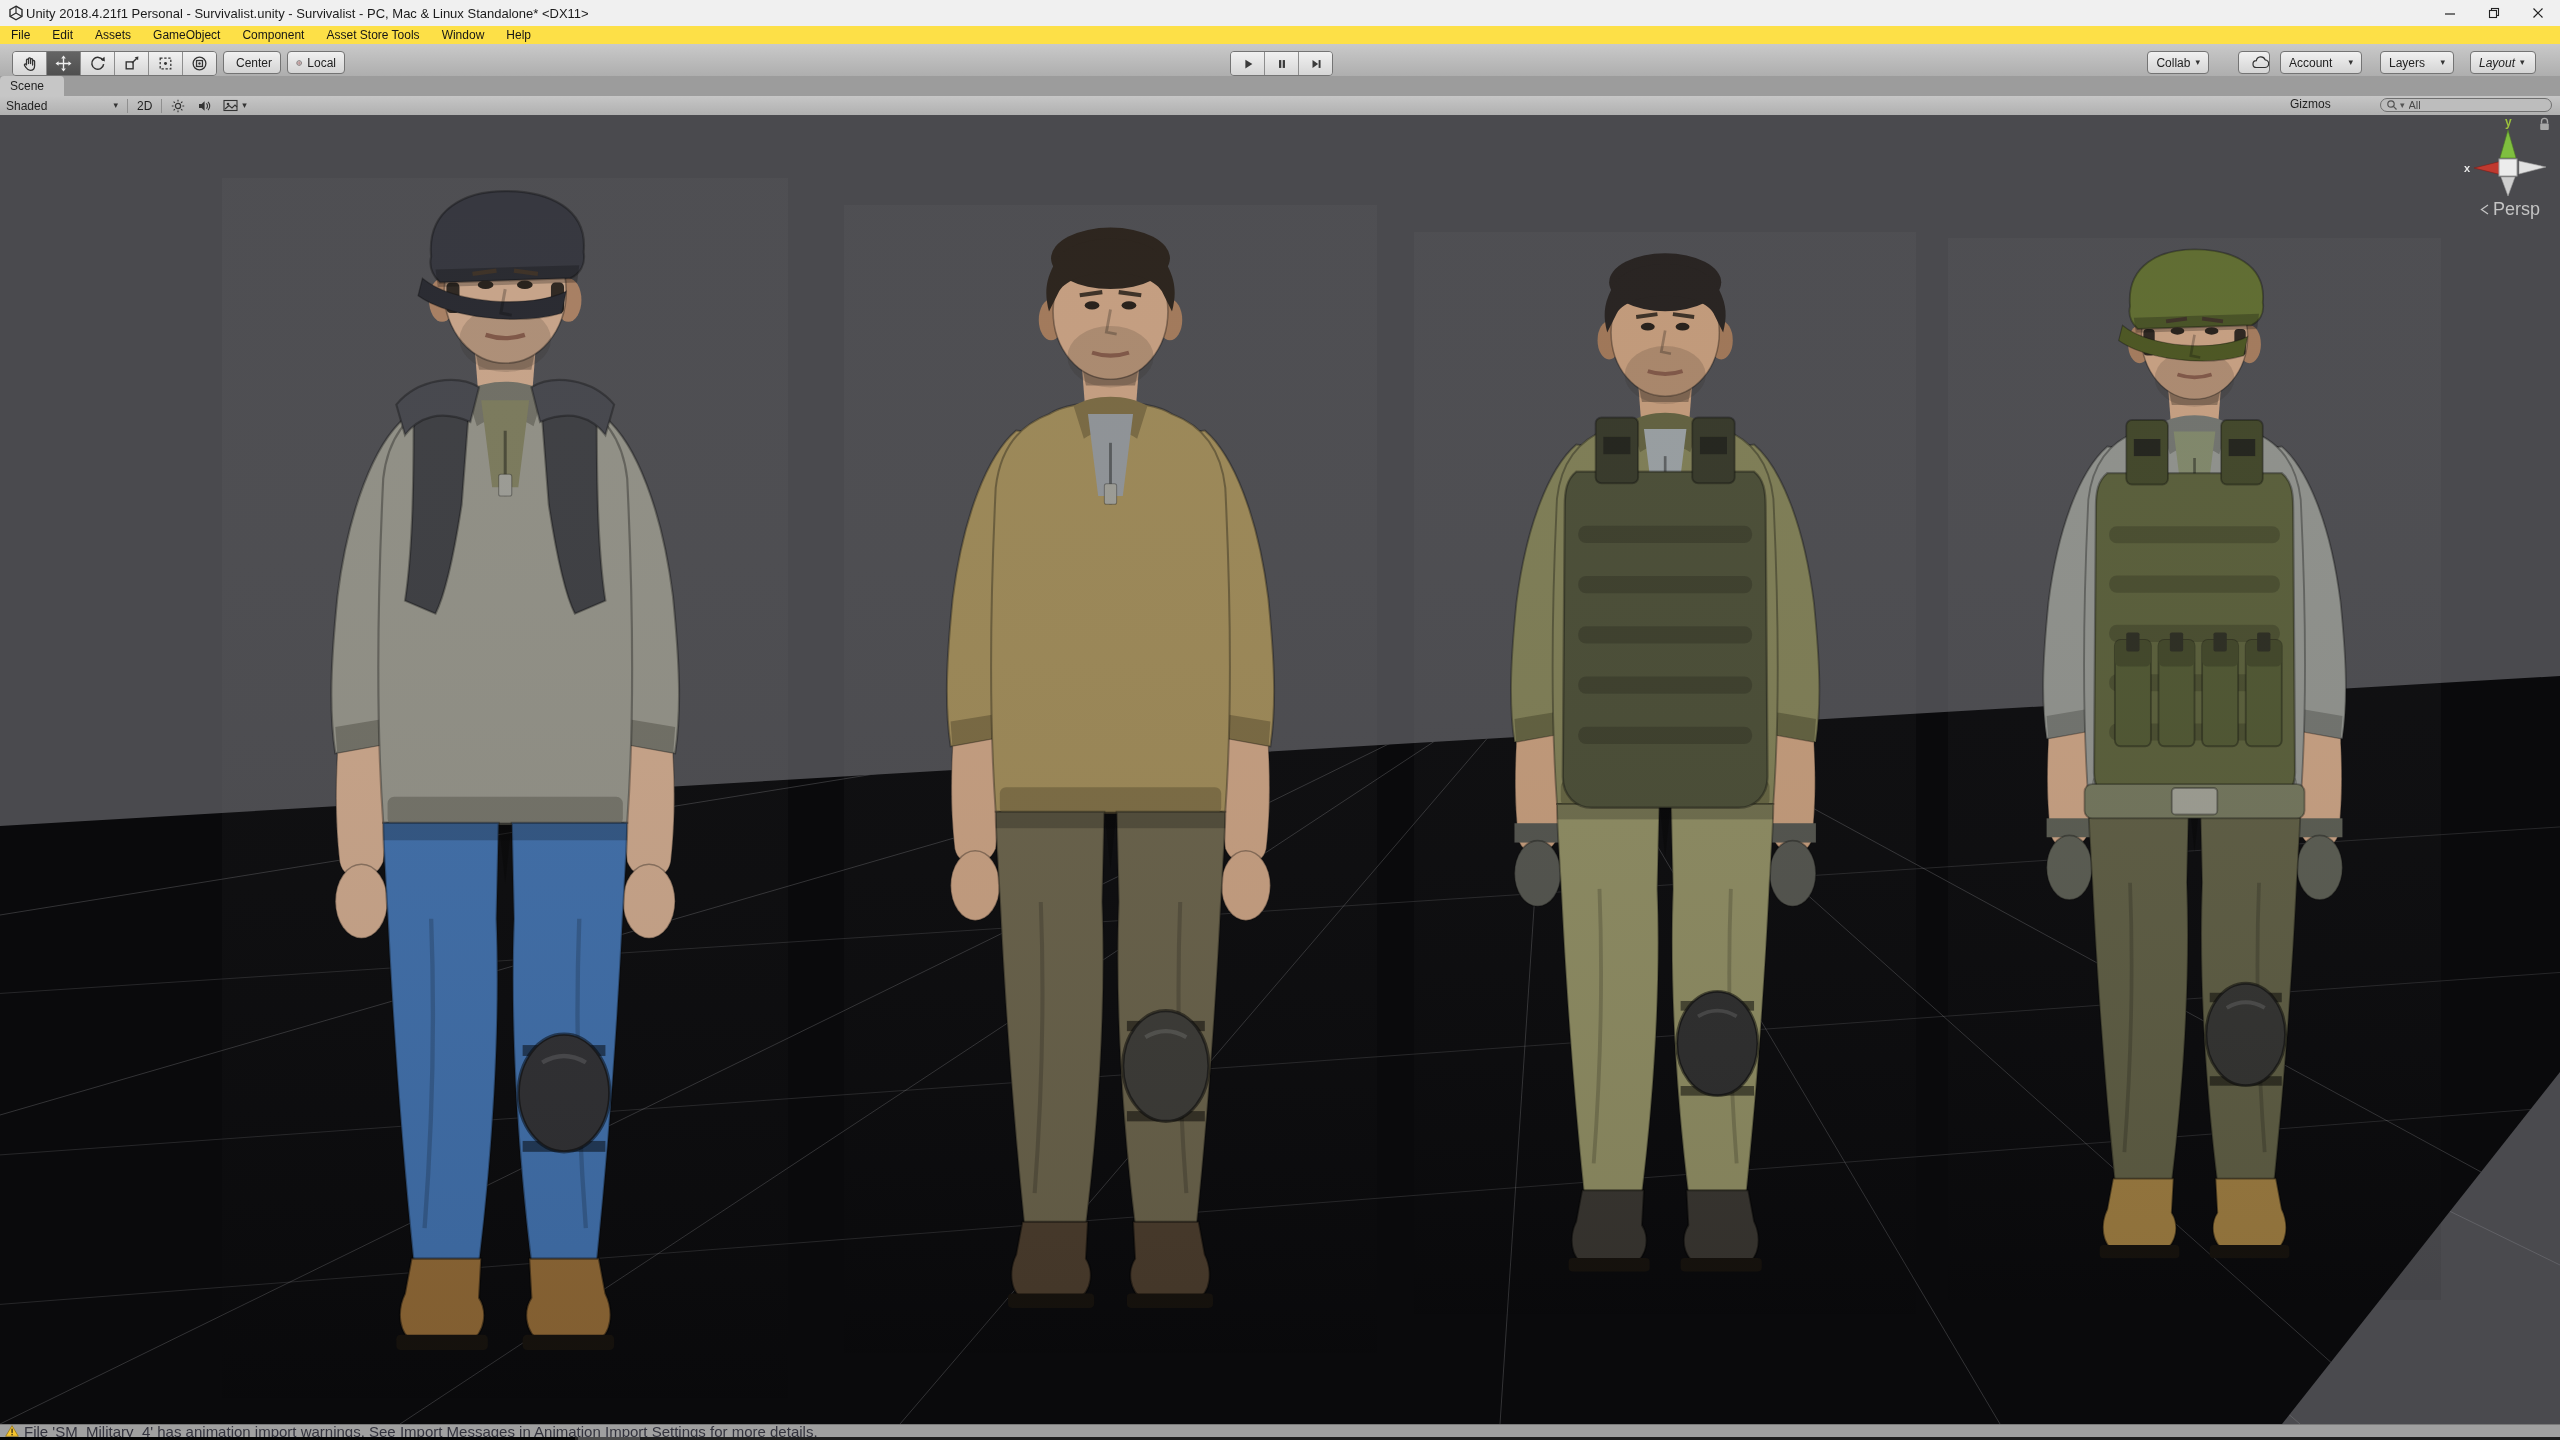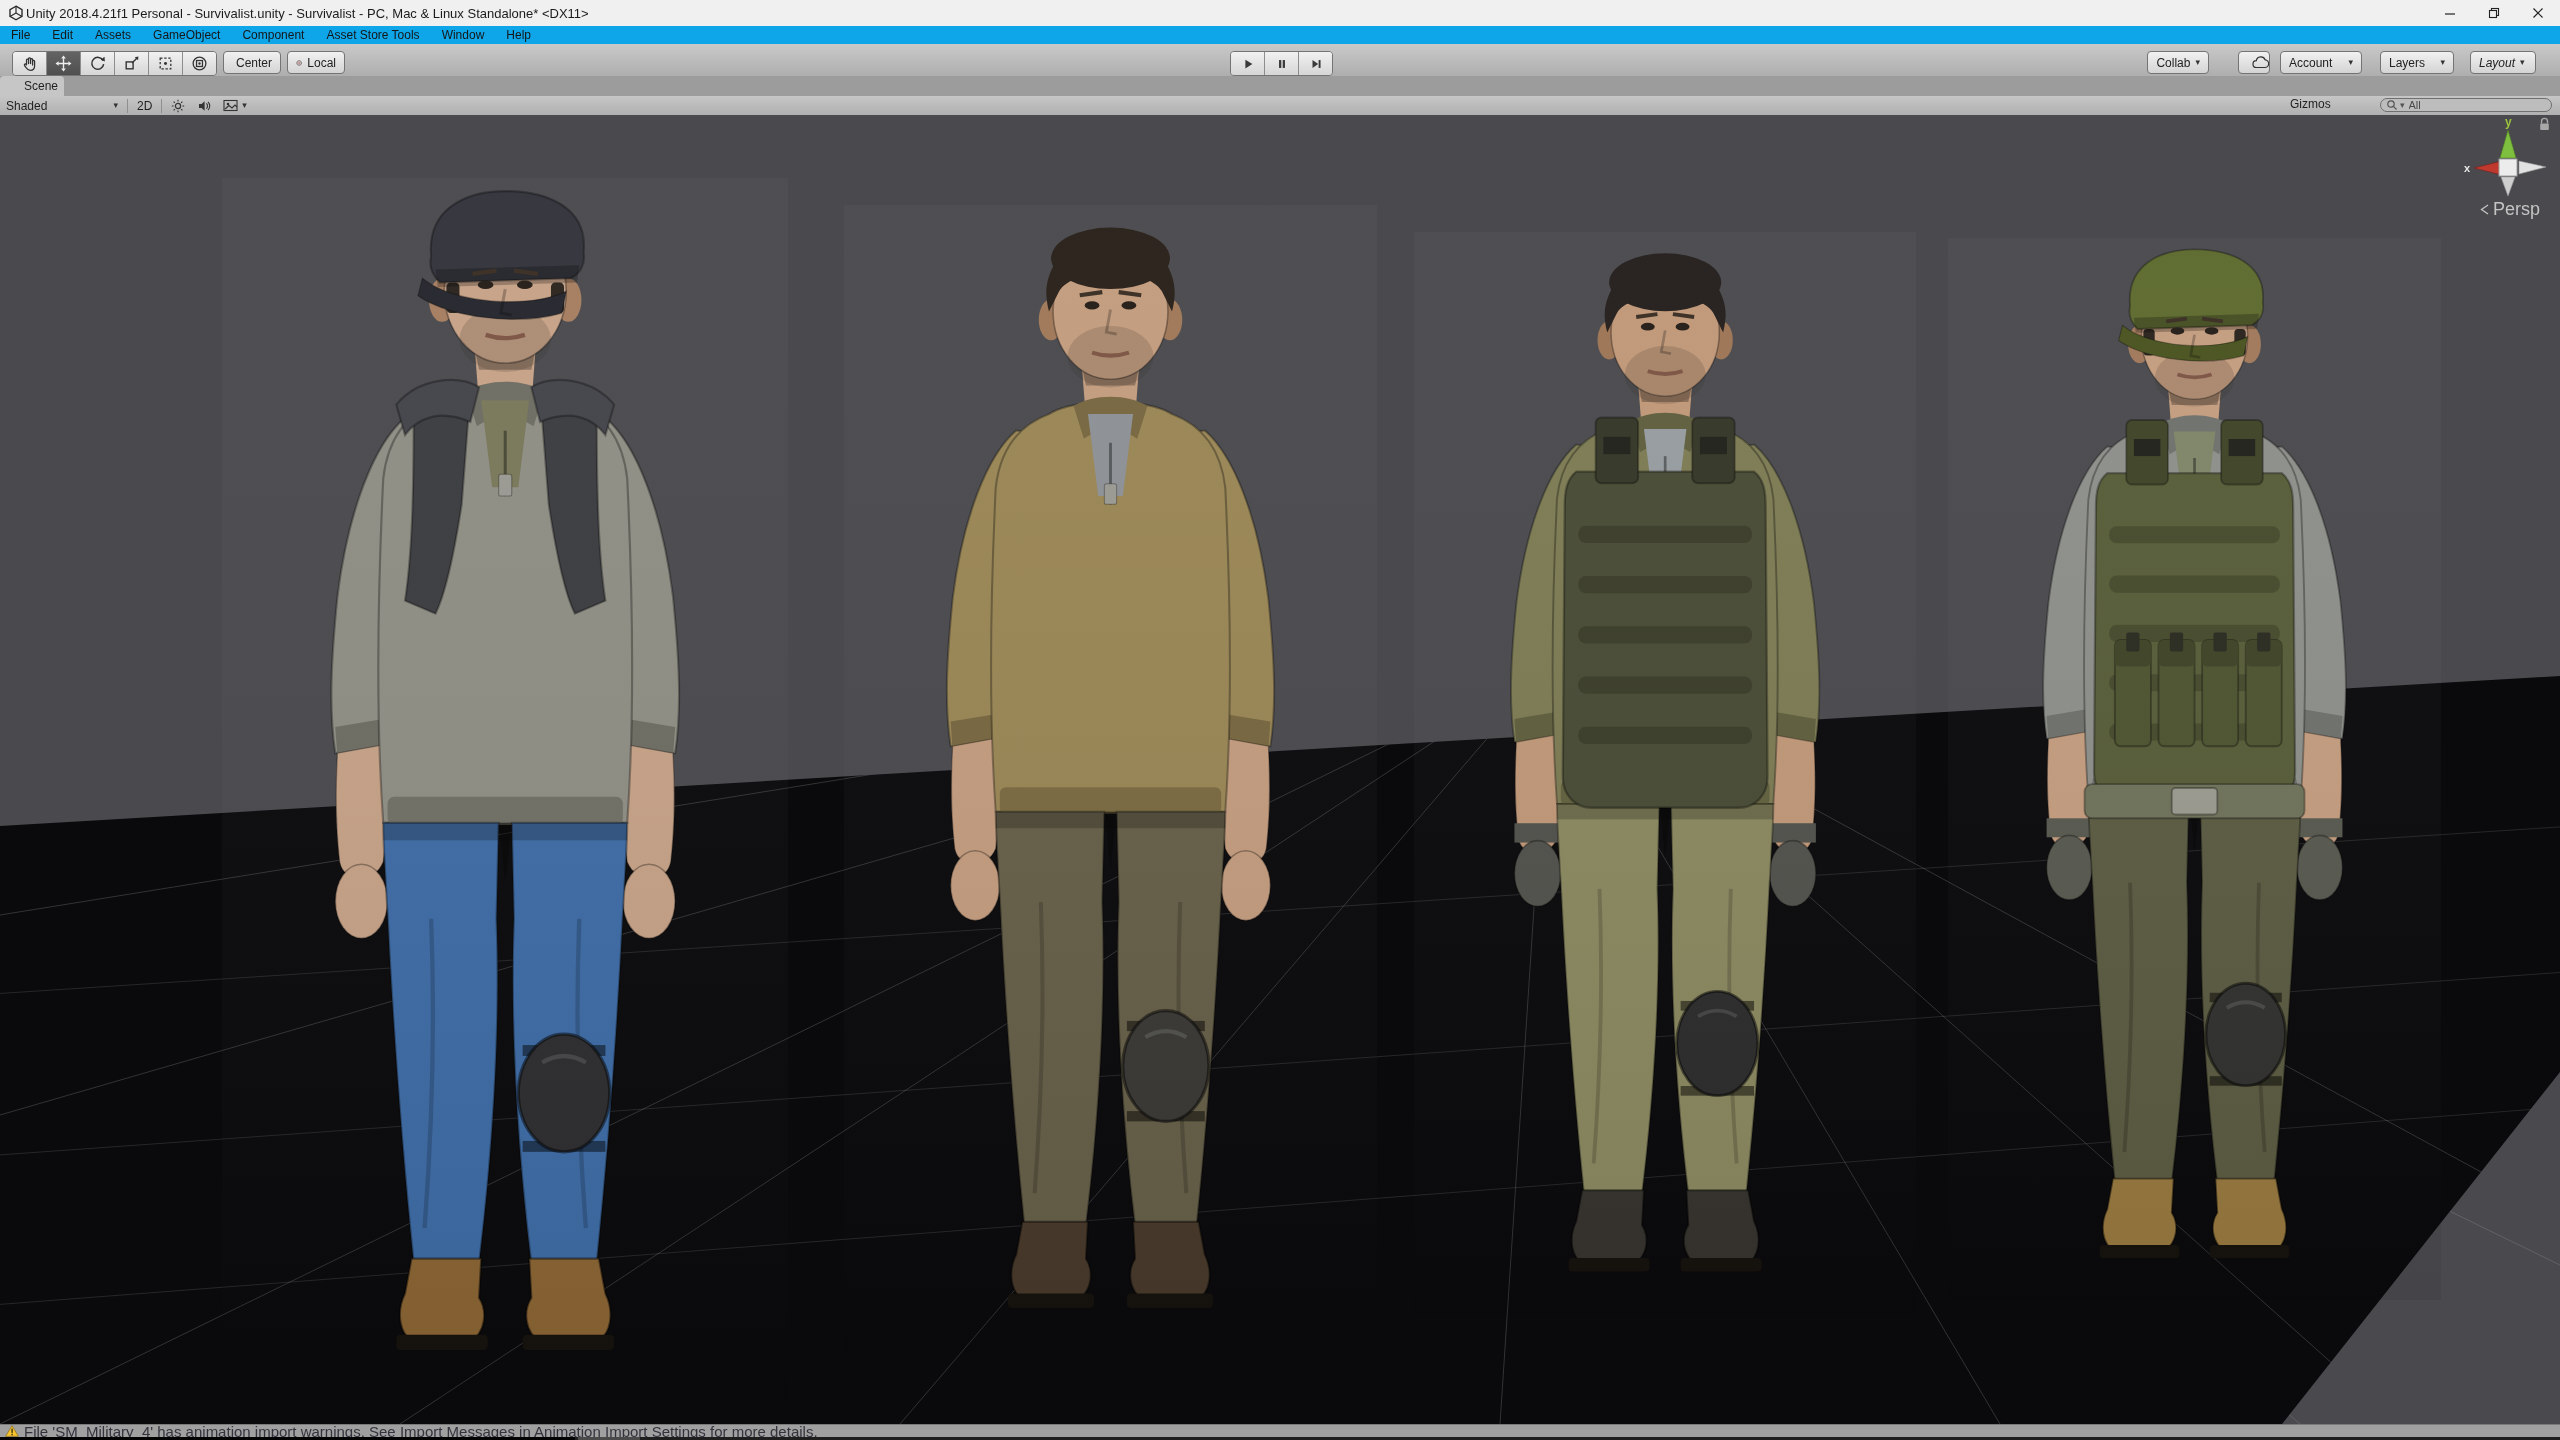--- a/index.html
+++ b/index.html
@@ -8,35 +8,35 @@
     background:#000;font-family:"Liberation Sans","DejaVu Sans",sans-serif;
     -webkit-font-smoothing:antialiased;
   }
   .abs{position:absolute;}
   
   #titlebar{left:0;top:0;width:2560px;height:26px;background:#f0f0f0;display:flex;align-items:center;}
   #titlebar .ttl{font-size:13px;color:#1b1b1b;margin-left:2px;white-space:nowrap;}
   .winbtn{width:44px;height:26px;display:flex;align-items:center;justify-content:center;}
   #wincontrols{position:absolute;right:0;top:0;display:flex;}
   
-  #menubar{left:0;top:26px;width:2560px;height:18px;background:#0ea5e9;display:flex;align-items:center;border-bottom:1px solid #d9d9d9;}
+  #menubar{left:0;top:26px;width:2560px;height:18px;background:#fde047;display:flex;align-items:center;border-bottom:1px solid #d9d9d9;}
   .menuitem{font-size:12px;color:#161616;padding:0 11px;height:18px;display:flex;align-items:center;}
   
   #toolbar{left:0;top:44px;width:2560px;height:32px;background:linear-gradient(#c9c9c9,#aeaeae);border-bottom:1px solid #7e7e7e;}
   .btngroup{position:absolute;top:51px;display:flex;border:1px solid #747474;border-radius:4px;overflow:hidden;box-shadow:0 1px 0 rgba(255,255,255,.35) inset;}
   .tbtn{width:33px;height:23px;background:linear-gradient(#f1f1f1,#d6d6d6);display:flex;align-items:center;justify-content:center;border-right:1px solid #8d8d8d;}
   .tbtn:last-child{border-right:none;}
   .tbtn.active{background:linear-gradient(#646464,#4f4f4f);}
   .tbtn.active svg *{stroke:#eee;fill:none;}
   .tbtn.active svg .f{fill:#eee;stroke:none;}
   .pill{position:absolute;top:51px;height:23px;border:1px solid #747474;border-radius:4px;background:linear-gradient(#f1f1f1,#d4d4d4);display:flex;align-items:center;justify-content:flex-end;gap:5px;font-size:12px;color:#222;box-sizing:border-box;padding:0 8px;}
   .arw{font-size:9px;color:#333;line-height:1;}
   
   #scenetabbar{left:0;top:76px;width:2560px;height:20px;background:#9c9c9c;}
-  #scenetab{position:absolute;left:0;top:0;width:64px;height:20px;background:#c6c6c6;border-radius:4px 4px 0 0;display:flex;align-items:center;padding-left:24px;box-sizing:border-box;font-size:12px;color:#1f1f1f;}
+  #scenetab{position:absolute;left:0;top:0;width:64px;height:20px;background:#c6c6c6;border-radius:4px 4px 0 0;display:flex;align-items:center;padding-left:10px;box-sizing:border-box;font-size:12px;color:#1f1f1f;}
   #scenebar{left:0;top:96px;width:2560px;height:19px;background:linear-gradient(#c6c6c6,#b0b0b0);border-bottom:1px solid #7d7d7d;display:flex;align-items:center;}
   .sbtn{height:16px;display:flex;align-items:center;gap:4px;font-size:12px;color:#1f1f1f;padding:0 6px;}
   .sdiv{width:1px;height:14px;background:#8f8f8f;margin:0 3px;}
   #gizmosbtn{position:absolute;left:2290px;top:97px;height:16px;display:flex;align-items:center;gap:6px;font-size:12px;color:#1f1f1f;flex-direction:column;}
   #searchpill{position:absolute;left:2380px;top:98px;width:172px;height:14px;border:1px solid #6f6f6f;border-radius:8px;background:#bdbdbd;display:flex;align-items:center;padding:0 5px;gap:2px;box-sizing:border-box;}
   #searchpill input{border:none;background:transparent;outline:none;font-size:11px;color:#4a4a4a;width:120px;font-family:Liberation Sans, sans-serif;}
   
   #viewport{left:0;top:115px;width:2560px;height:1309px;background:#4a4a4e;overflow:hidden;}
   .char{position:absolute;}
   .char svg{display:block;width:100%;height:100%;}

